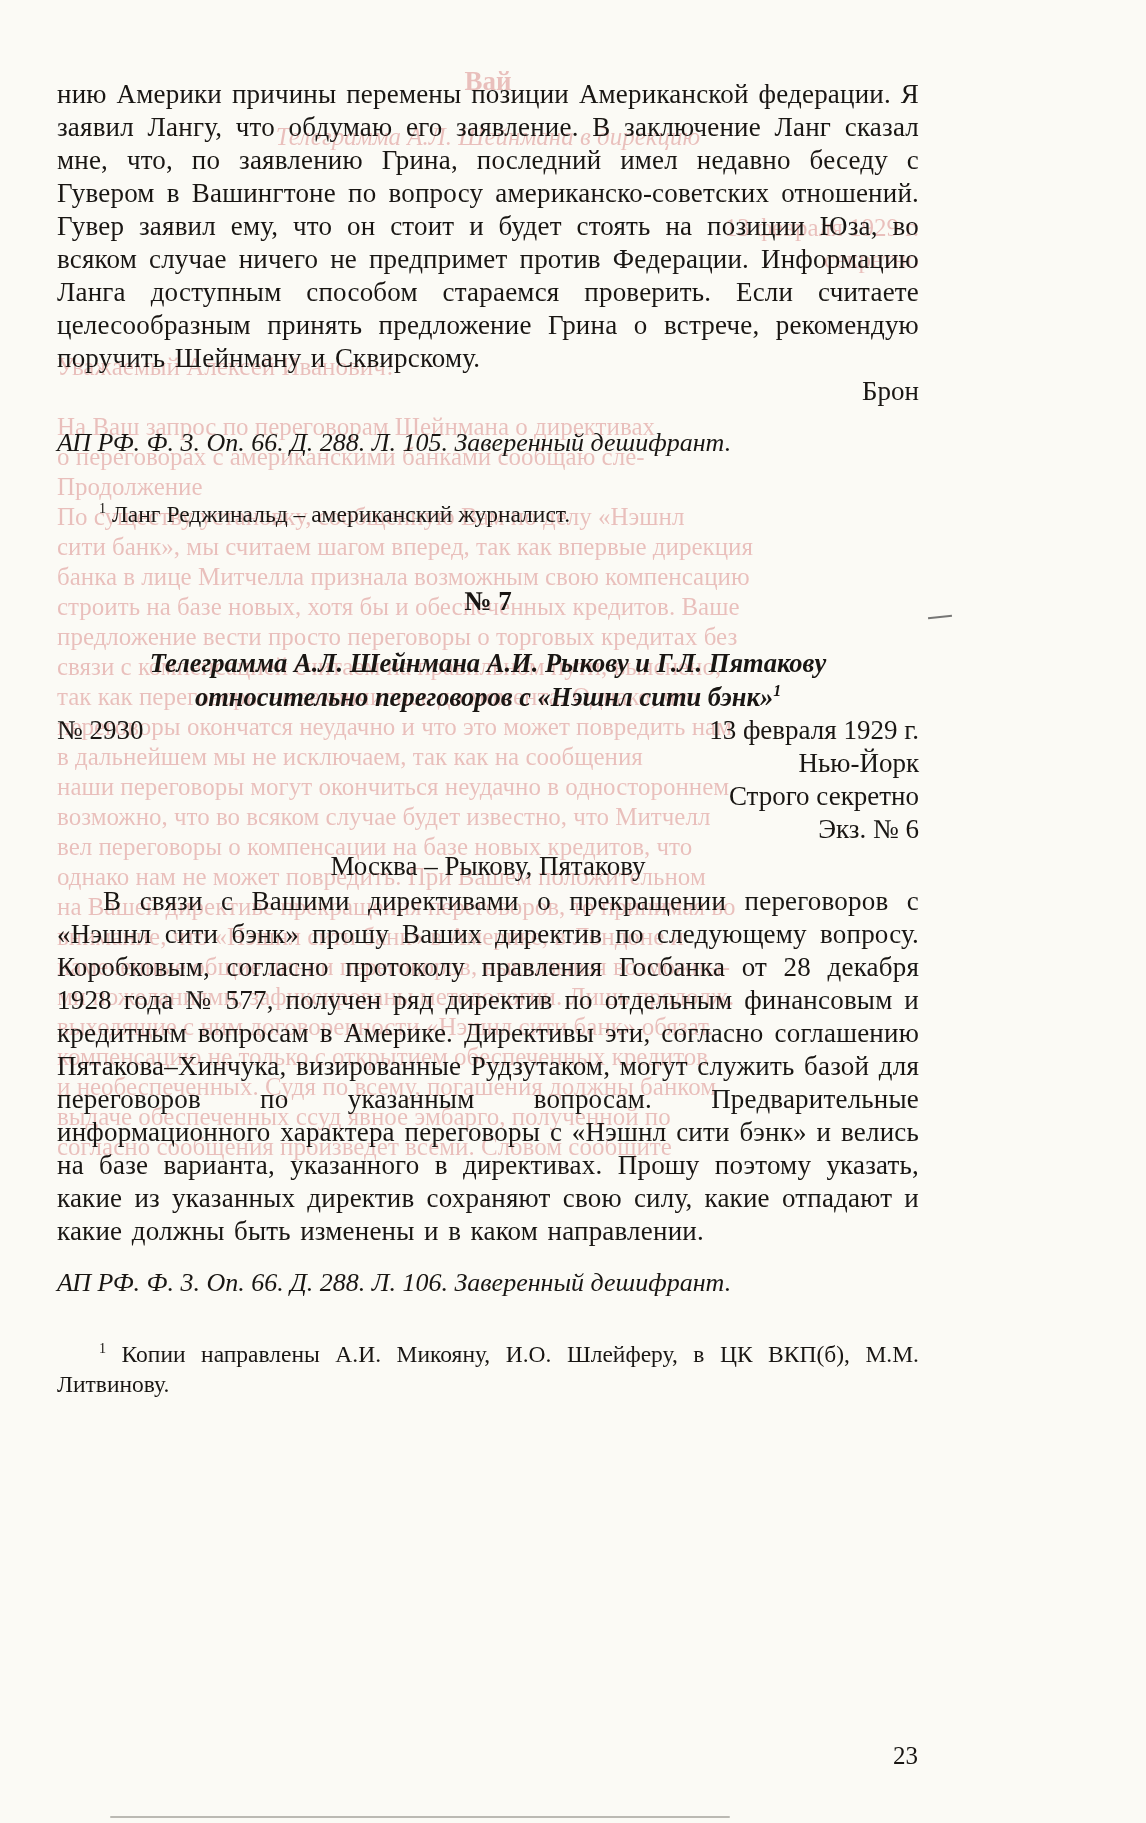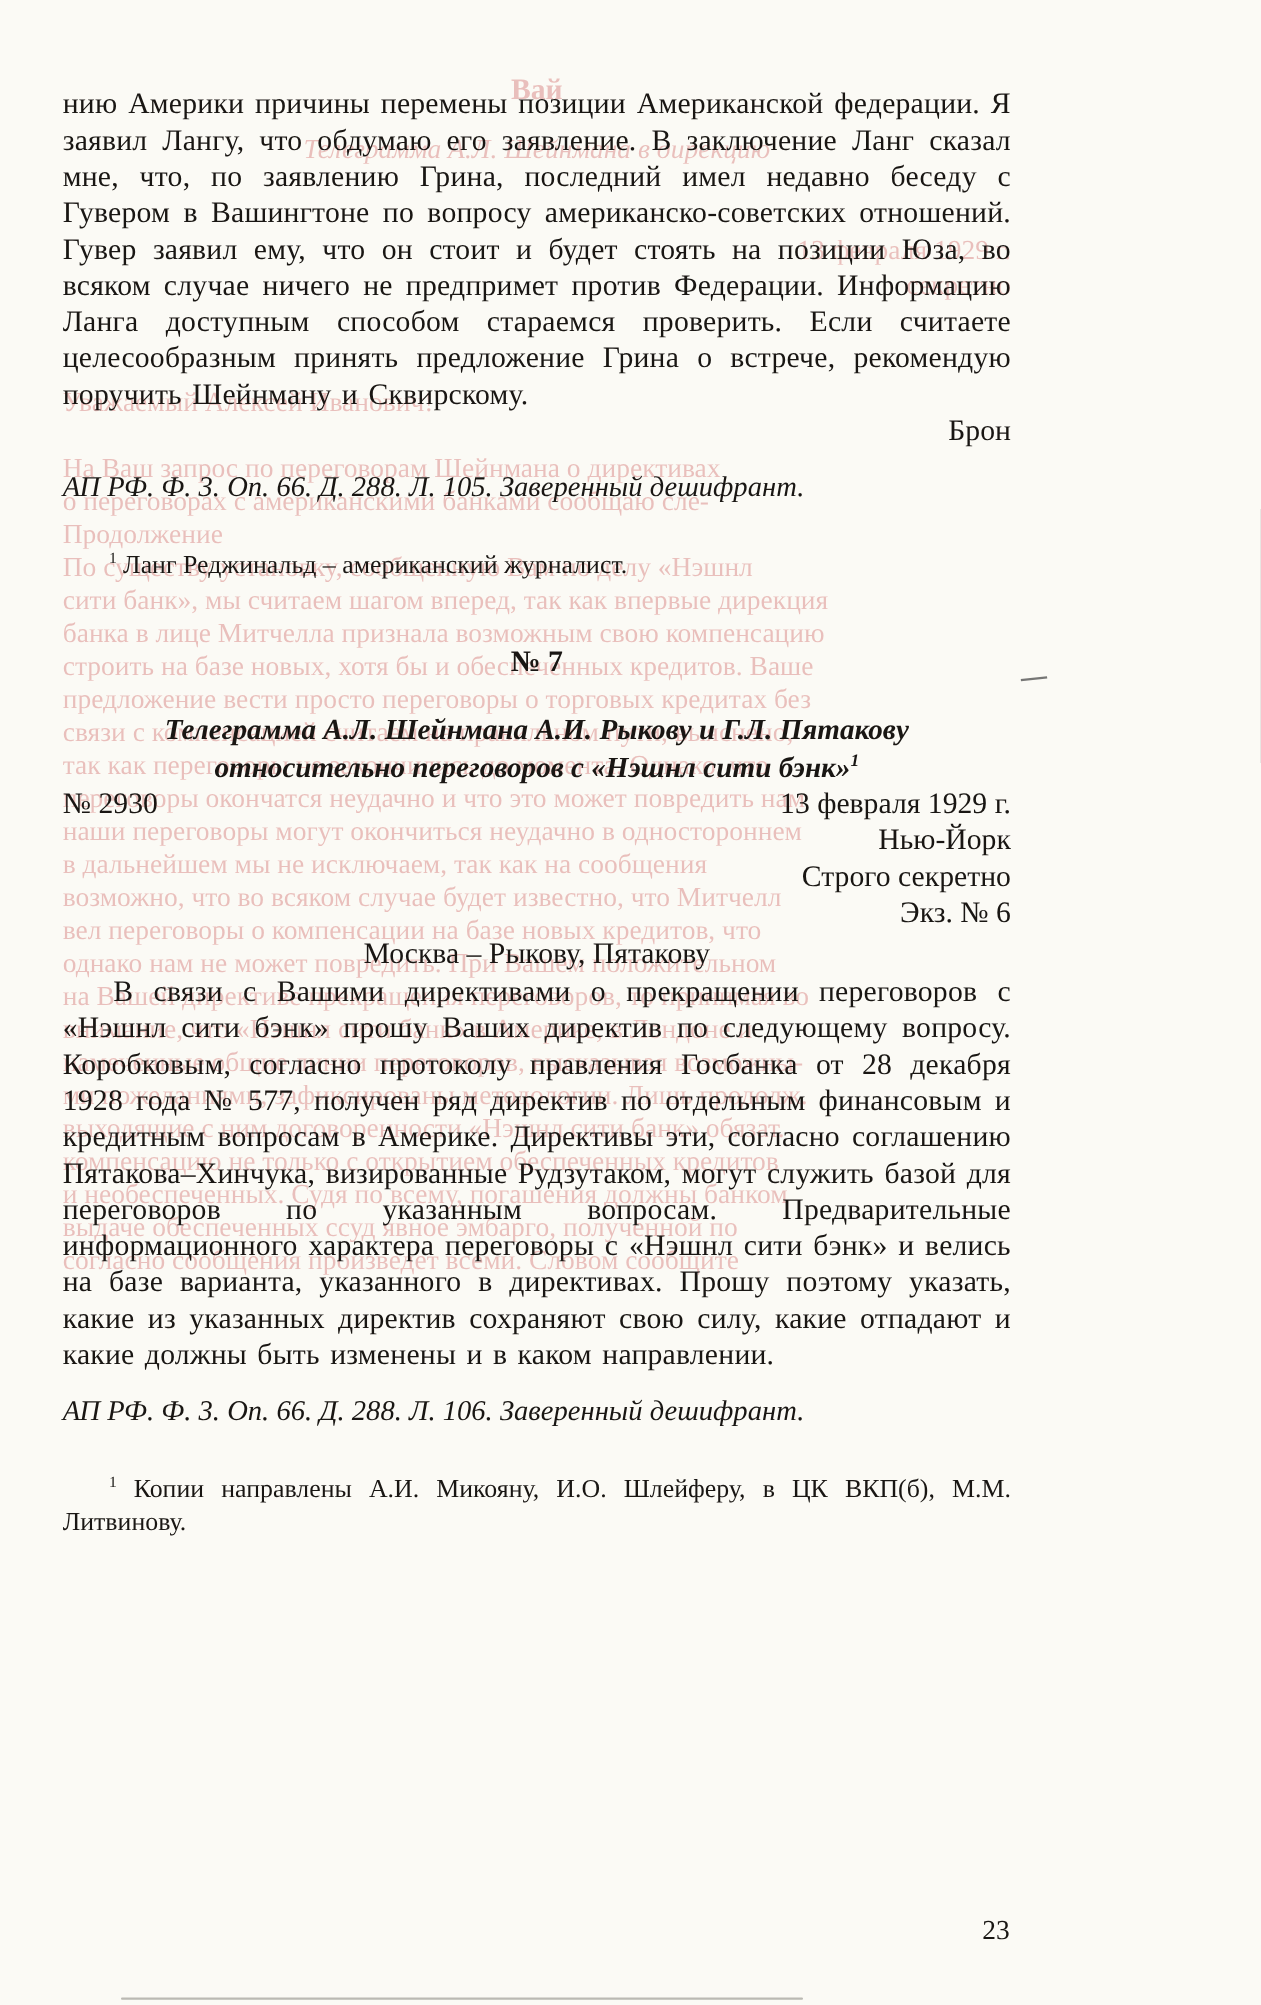--- a/index.html
+++ b/index.html
@@ -103,22 +103,22 @@
       <div>о переговорах с американскими банками сообщаю сле-</div>
       <div>Продолжение</div>
       <div>По существу установку, сообщенную Вам по делу «Нэшнл</div>
       <div>сити банк», мы считаем шагом вперед, так как впервые дирекция</div>
       <div>банка в лице Митчелла признала возможным свою компенсацию</div>
       <div>строить на базе новых, хотя бы и обеспеченных кредитов. Ваше</div>
       <div>предложение вести просто переговоры о торговых кредитах без</div>
       <div>связи с компенсацией считаем на правильном пути, выяснено,</div>
       <div>так как переговоры не закончились до момента. Однако, что</div>
       <div>переговоры окончатся неудачно и что это может повредить нам</div>
+      <div>в дальнейшем мы не исключаем, так как на сообщения</div>
       <div>наши переговоры могут окончиться неудачно в одностороннем</div>
-      <div>в дальнейшем мы не исключаем, так как на сообщения</div>
       <div>возможно, что во всяком случае будет известно, что Митчелл</div>
       <div>вел переговоры о компенсации на базе новых кредитов, что</div>
       <div>однако нам не может повредить. При Вашем положительном</div>
       <div>на Вашей директиве прекращения переговоров, то принимая во</div>
       <div>внимание, что «Нэшнл сити банк» в Америке, в Лондоне и</div>
       <div>намеченные общие линии переговоров, высказывая возможны-</div>
       <div>ми пожеланиями, зафиксированы методологии. Лишь продолж.</div>
       <div>выходящие с ним договоренности «Нэшнл сити банк» обязат.</div>
       <div>компенсацию не только с открытием обеспеченных кредитов</div>
       <div>и необеспеченных. Судя по всему, погашения должны банком</div>

